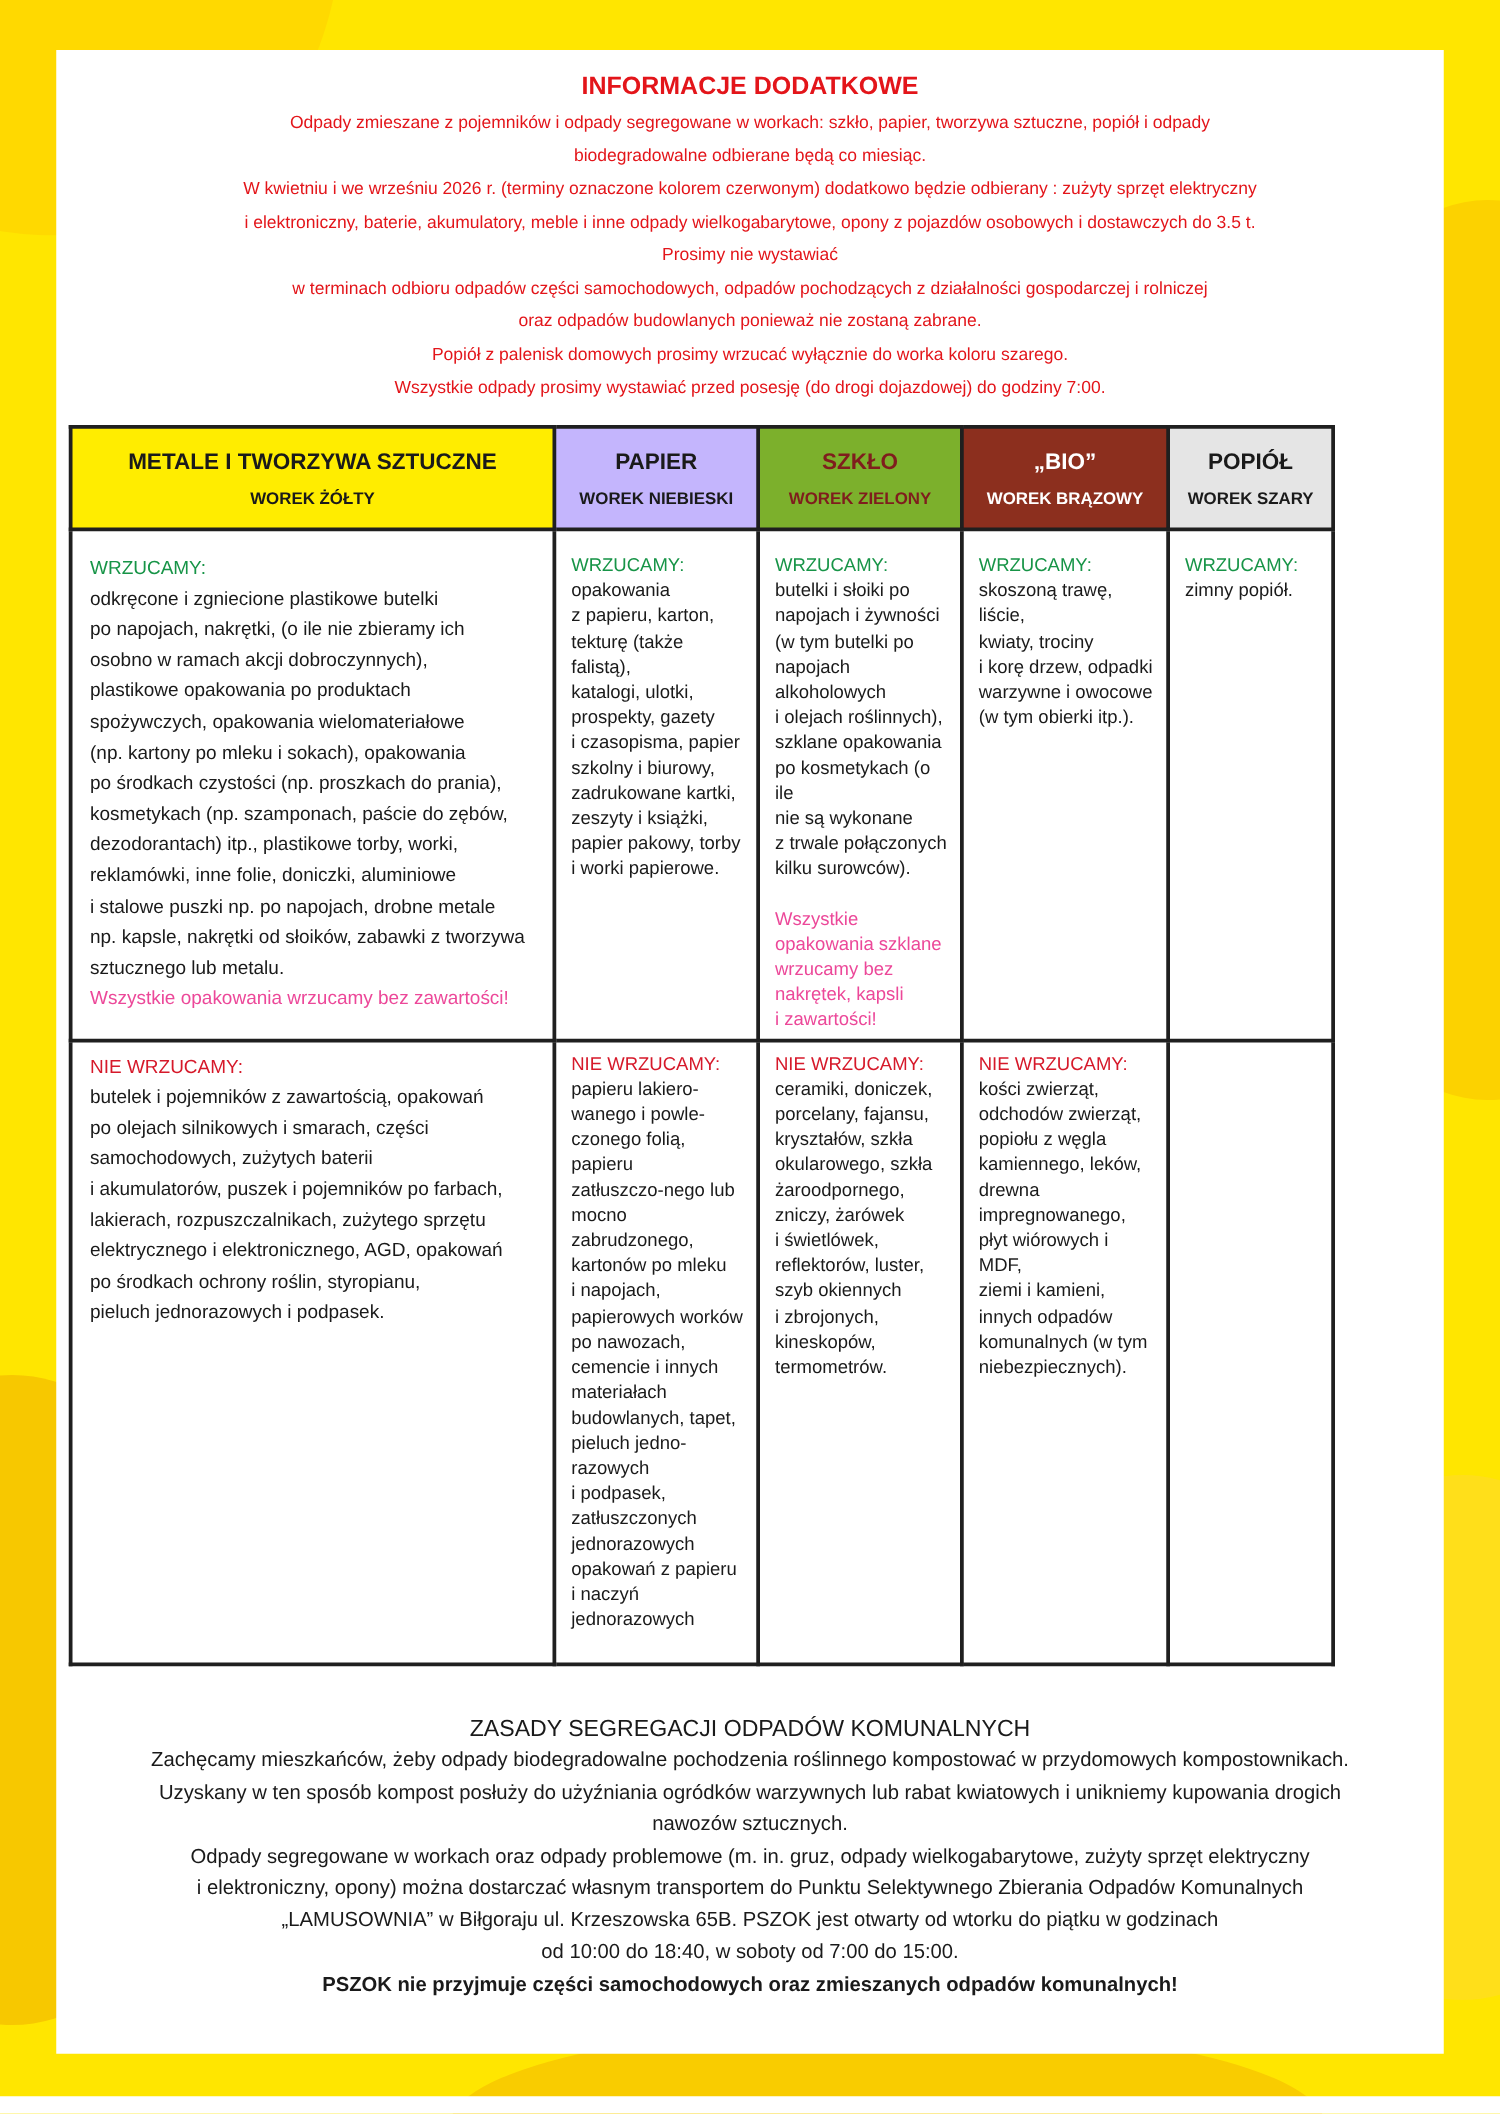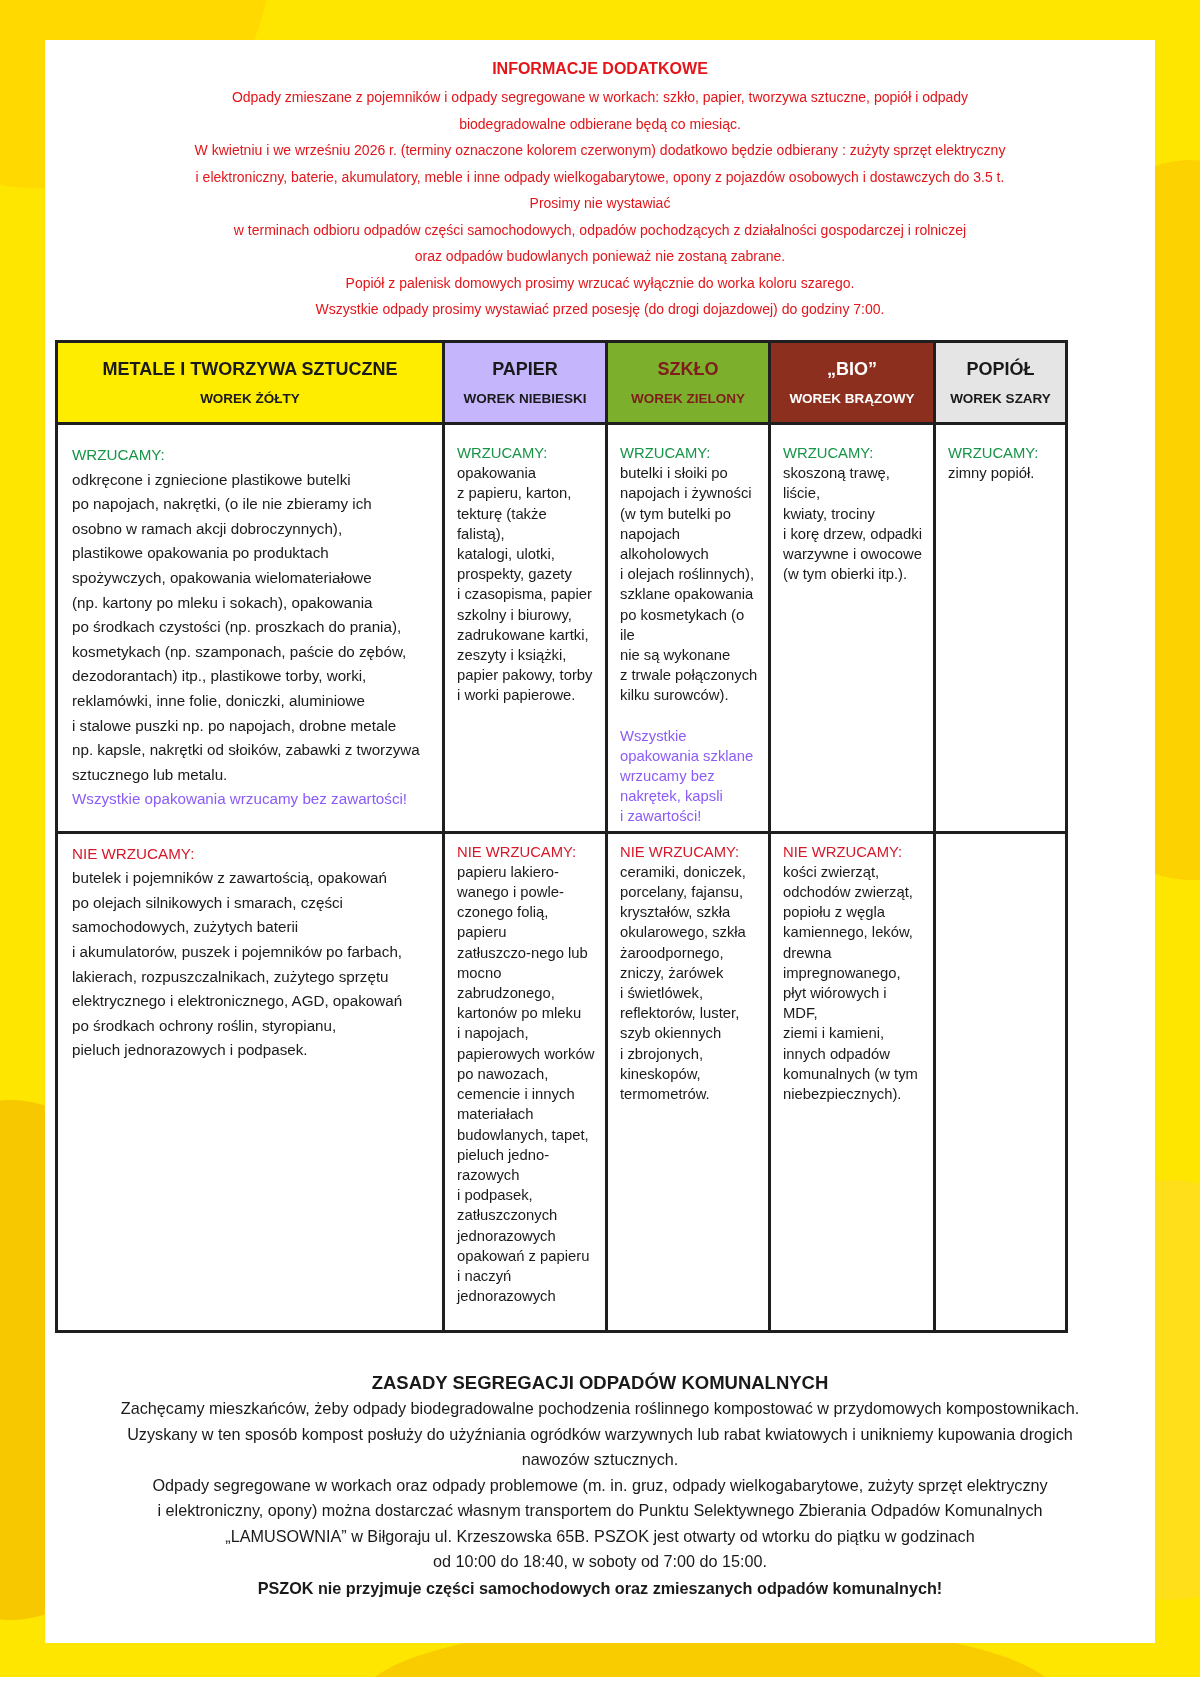--- a/index.html
+++ b/index.html
@@ -19,21 +19,21 @@
   .bottom-strip { position: absolute; left: 0; right: 0; bottom: 0; height: 14px; background: #fff; }
 
   .panel {
     position: absolute;
     left: 45px; top: 40px;
     width: 1110px; height: 1603px;
     background: #ffffff;
   }
 
   .info { position: absolute; left: 0; right: 0; top: 16px; text-align: center; color: #e3151a; }
-  .info h1 { font-size: 16px; font-weight: bold; line-height: 26px; margin-bottom: 2px; }
+  .info h1 { font-size: 20px; font-weight: bold; line-height: 26px; margin-bottom: 2px; }
   .info p { font-size: 14px; line-height: 26.5px; }
 
   table.bags {
     position: absolute;
     left: 10px; top: 300px;
     width: 888px; height: 993px;
     border-collapse: collapse;
     table-layout: fixed;
   }
   table.bags td, table.bags th {
@@ -52,26 +52,26 @@
   .h-blue { background: #c4b5fd; color: #1a1a1a; }
   .h-green { background: #7cb02c; color: #7f1d1d; }
   .h-brown { background: #8c2f1e; color: #ffffff; }
   .h-gray { background: #e5e5e5; color: #1a1a1a; }
 
   td.cell { padding: 18px 8px 4px 12px; font-size: 14.8px; line-height: 20.2px; }
   td.cell.wide { padding-left: 14px; line-height: 24.6px; font-size: 15.2px; }
   td.cell.no { padding-top: 8px; }
   .lab-yes { color: #179447; display: block; }
   .lab-no { color: #d6192a; display: block; }
-  .warn { color: #8b5cf6; display: block; }
+  .warn { color: #ec4899; display: block; }
   .warn.gap { margin-top: 20px; }
   .txt { display: block; white-space: pre-line; }
 
   .rules { position: absolute; left: 0; right: 0; top: 1330px; text-align: center; color: #1a1a1a; }
-  .rules h2 { font-size: 18.5px; font-weight: bold; line-height: 26px; margin-bottom: 0; }
+  .rules h2 { font-size: 18.5px; font-weight: normal; line-height: 26px; margin-bottom: 0; }
   .rules p { font-size: 16.2px; line-height: 25.5px; }
   .rules p.strong { font-weight: bold; margin-top: 1px; }
 </style>
 </head>
 <body>
 
 <div class="bg-shape bg-a"></div>
 <div class="bg-shape bg-b"></div>
 <div class="bg-shape bg-c"></div>
 <div class="bg-shape bg-d"></div>

